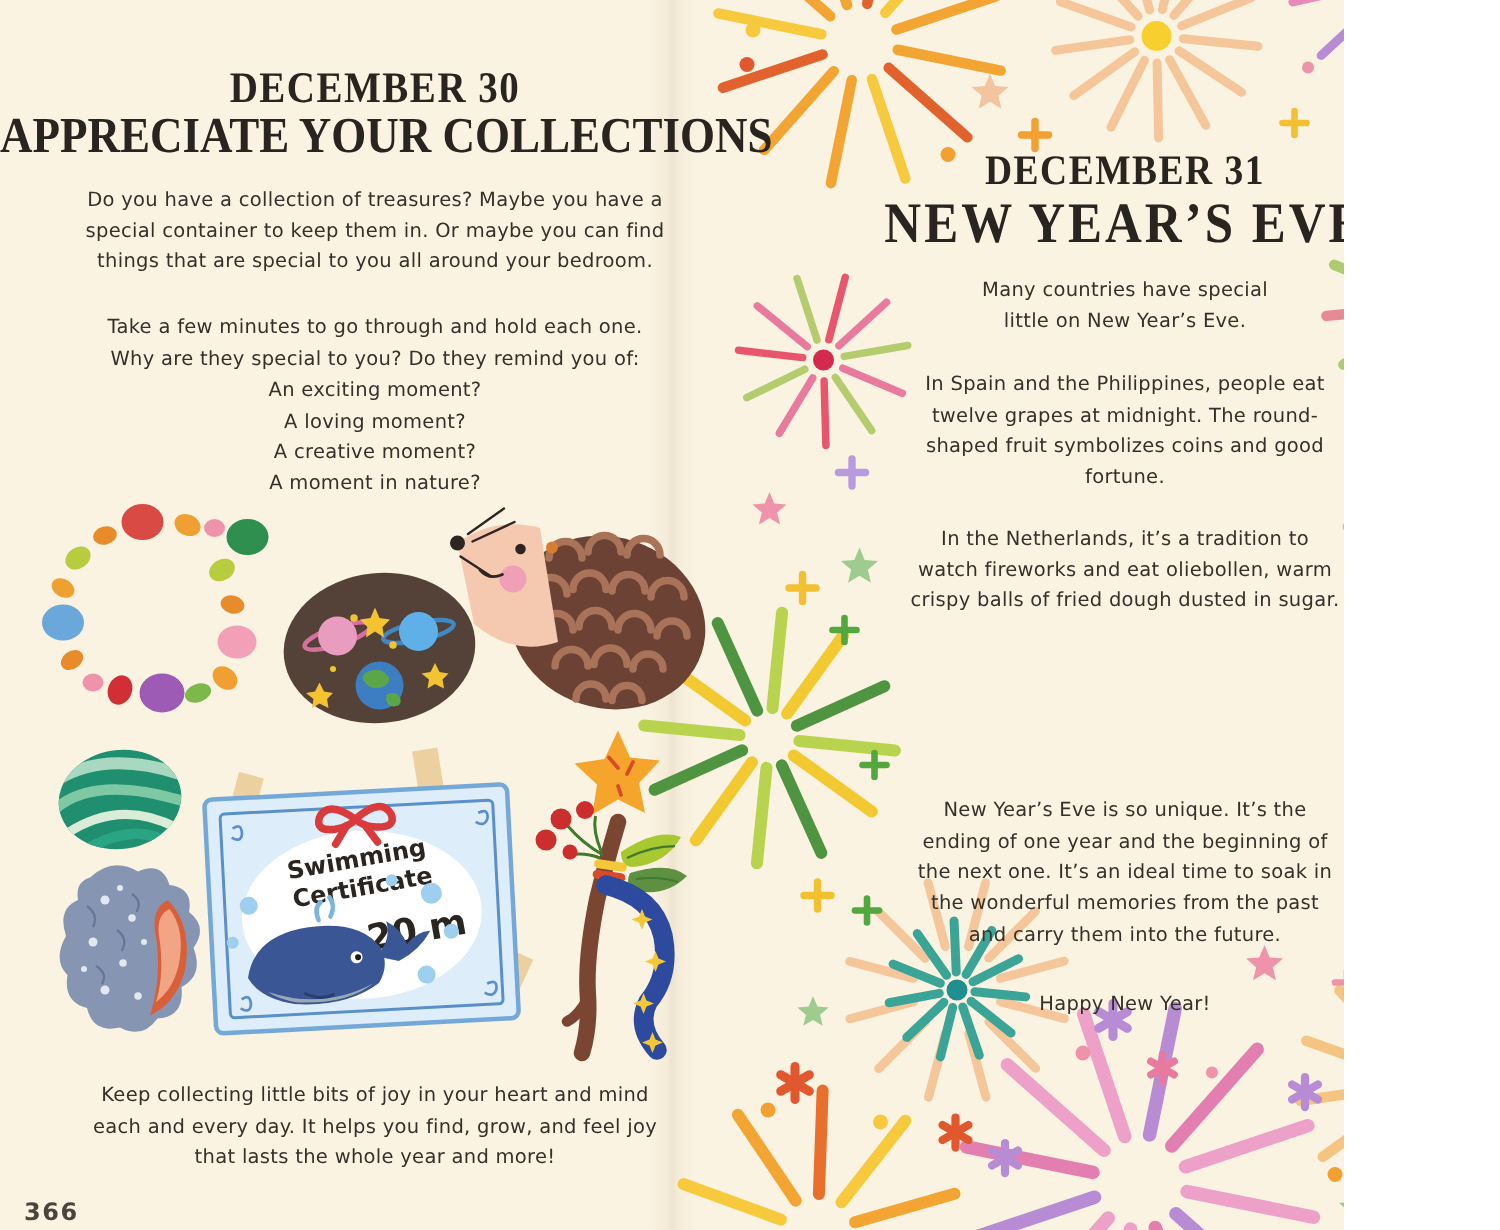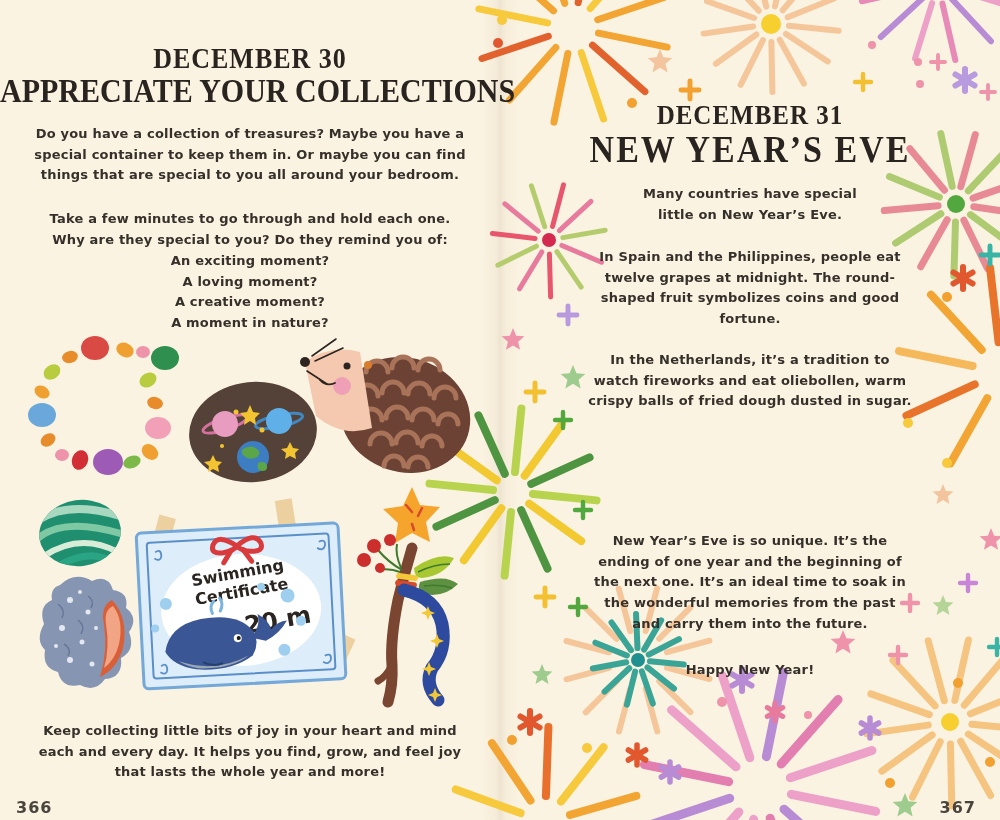--- a/index.html
+++ b/index.html
@@ -1,35 +1,35 @@
 <!DOCTYPE html>
 <html><head>
 <meta charset="utf-8">
 <style>
   html,body{margin:0;padding:0;}
   #spread{
-    position:relative;width:1000px;height:820px;overflow:hidden;
+    position:relative;width:896px;height:820px;overflow:hidden;
     background:#fbf3e1;
     background-image:linear-gradient(90deg, rgba(0,0,0,0) 48.2%, rgba(120,95,60,.05) 49.6%, rgba(120,95,60,.10) 50%, rgba(120,95,60,.04) 50.6%, rgba(0,0,0,0) 52%);
     font-family:"DejaVu Sans", sans-serif;color:#35302a;
   }
   .page{position:absolute;top:0;width:500px;height:820px;}
   #page-left{left:0;} #page-right{left:500px;}
   .kicker, .title{
     position:absolute;width:100%;text-align:center;
     font-family:"Liberation Serif", serif;font-weight:bold;color:#29241f;
     transform:scaleY(1.12);letter-spacing:1px;white-space:nowrap;
   }
   #page-left .kicker{top:44px;font-size:26px;}
   #page-left .title{top:74px;font-size:30px;letter-spacing:0;}
   #page-right .kicker{top:101px;font-size:25px;}
   #page-right .title{top:131px;font-size:34px;letter-spacing:2px;}
   .para{
     position:absolute;width:100%;text-align:center;white-space:pre-line;
-    font-size:13px;line-height:20.7px;letter-spacing:.2px;font-weight:700;color:#35302a;
+    font-size:13px;line-height:20.7px;letter-spacing:.2px;font-weight:400;color:#35302a;
   }
   .pagenum{position:absolute;font-size:16px;font-weight:bold;color:#4a443c;letter-spacing:1px;margin-top:16px;}
   #page-left .pagenum{left:16px;top:782px;}
   #page-right .pagenum{right:24px;top:782px;}
   #decor{position:absolute;left:0;top:0;pointer-events:none;}
   #left-illustrations{position:absolute;left:0;top:330px;pointer-events:none;}
   svg text{font-family:"DejaVu Sans", sans-serif;}
 </style>
 </head>
 <body>

